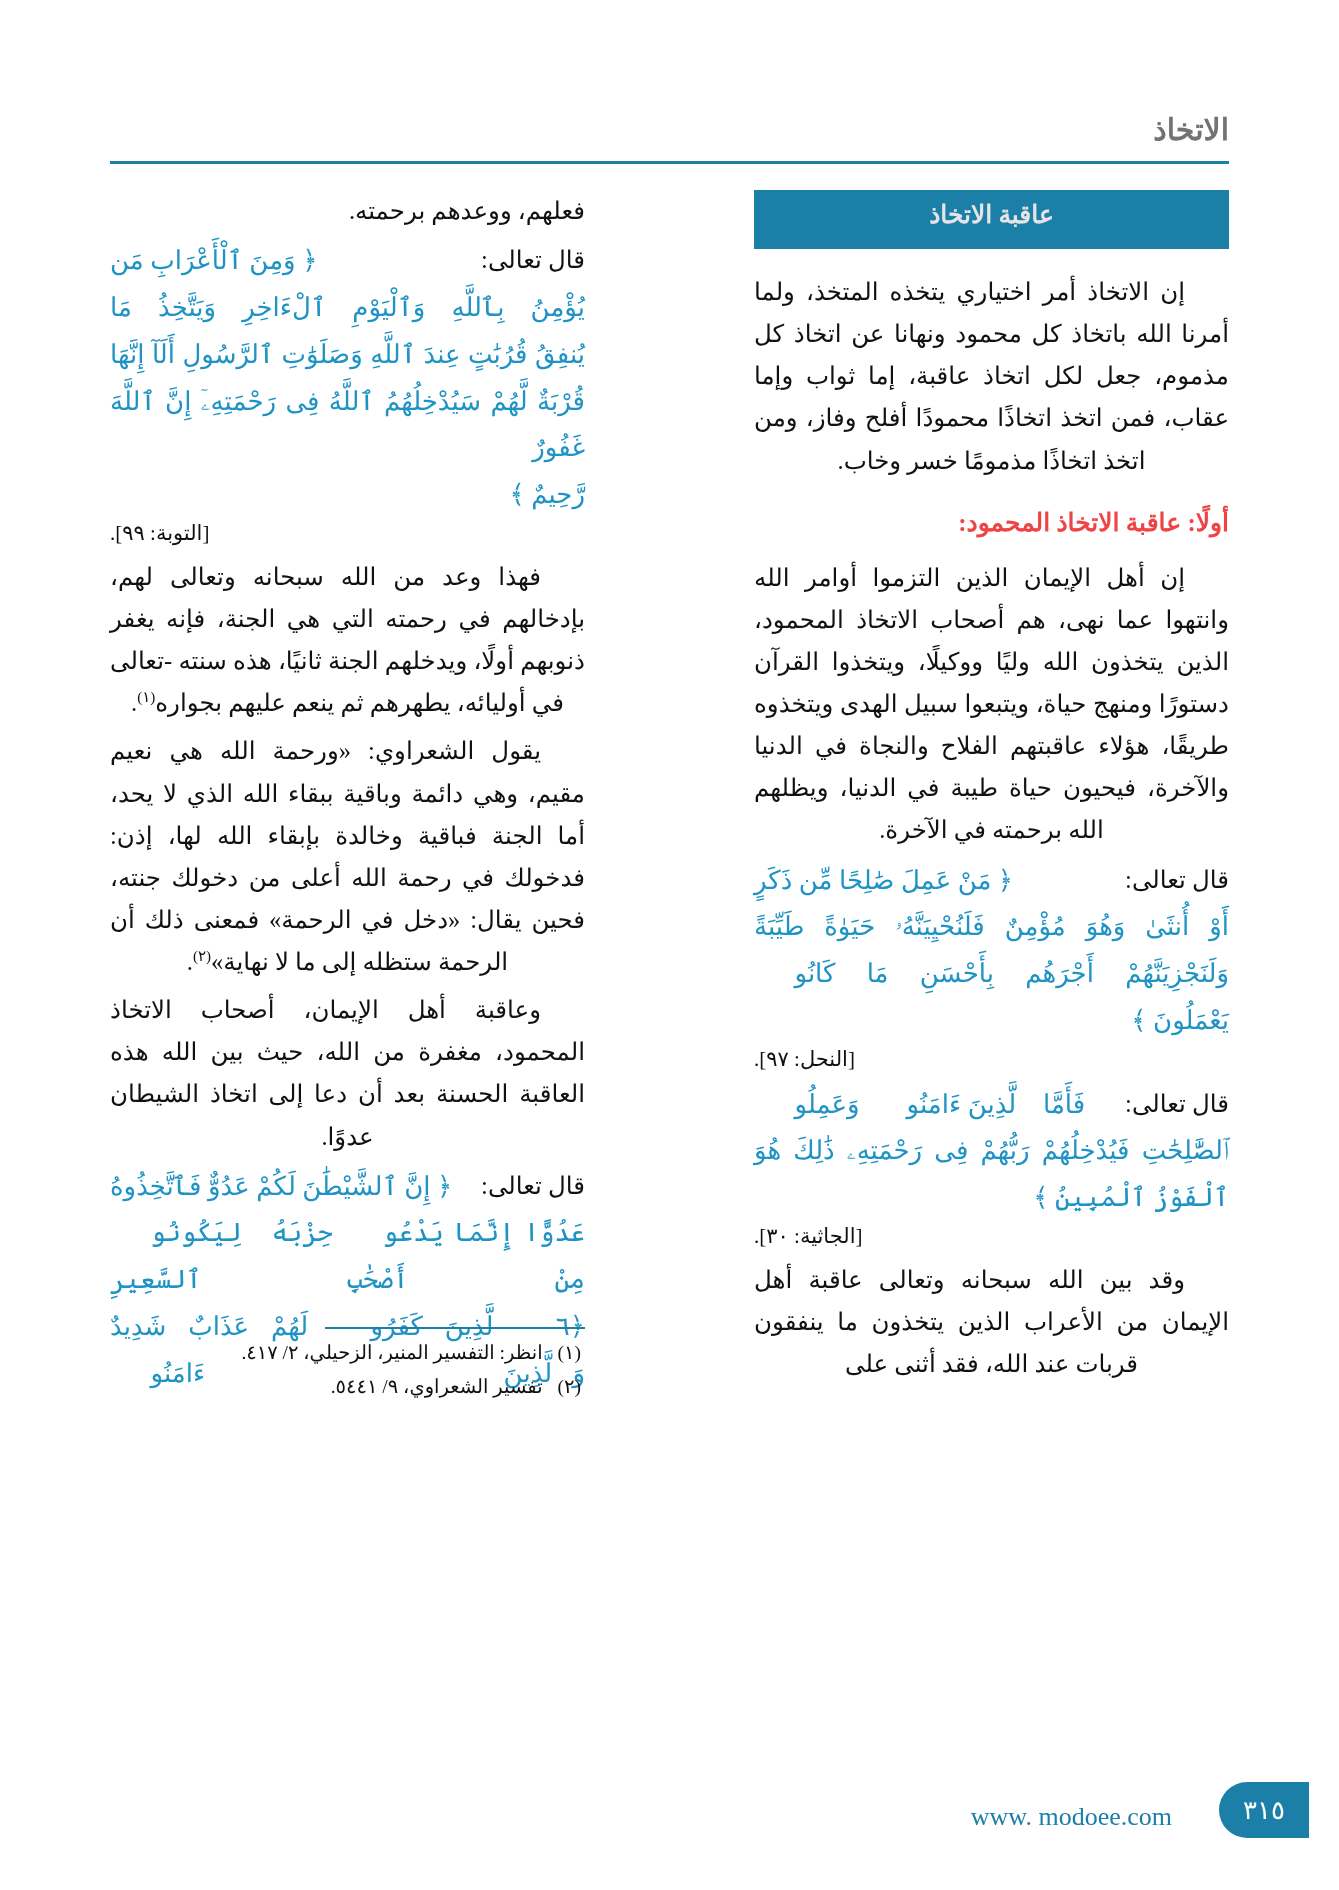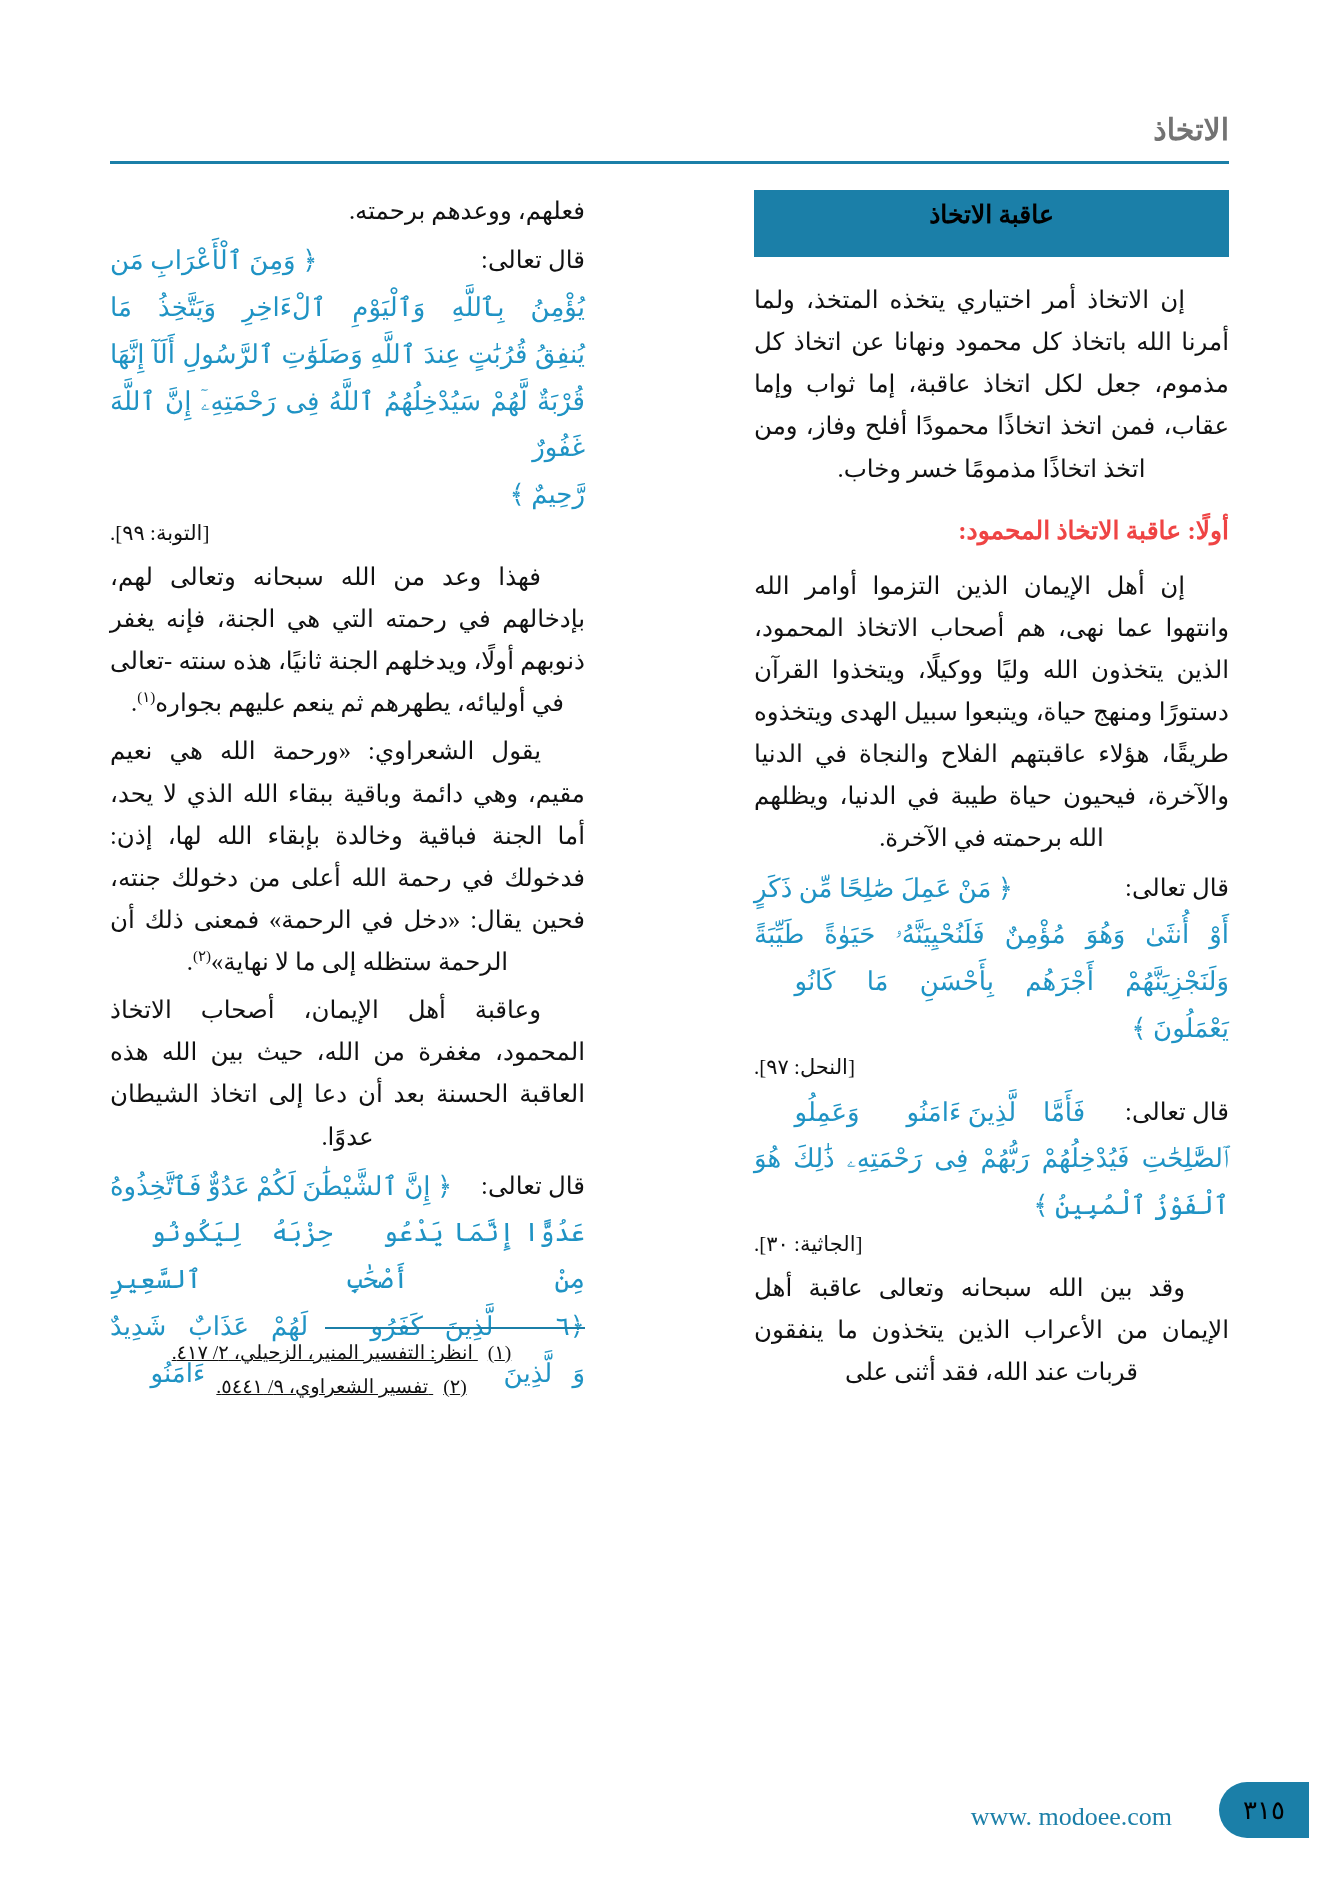--- a/index.html
+++ b/index.html
@@ -54,25 +54,25 @@
     position: absolute;
     top: 0;
     width: 475px;
   }
   .col-right { right: 0; }
   .col-left  { left: 0; }
 
   
   .banner {
     background: #1b7fa8;
-    color: #000000;
+    color: #e5e5e5;
     text-align: center;
     font-size: 25px;
     font-weight: bold;
-    padding: 10px 0 28px 0;
+    padding: 10px 0 20px 0;
     margin-bottom: 22px;
   }
 
   
   p.para {
     margin: 0 0 6px 0;
     font-size: 24.5px;
     line-height: 1.72;
     color: #111111;
     text-align: justify;
@@ -124,24 +124,23 @@
   }
   .fn-rule {
     width: 260px;
     height: 2px;
     background: #1b7fa8;
     margin: 0 0 10px 0;
   }
   .fn {
     font-size: 19.5px;
     color: #111111;
-    margin: 0 12px 6px 0;
-    text-align: center;
+    margin: 0 4px 6px 0;
+    text-align: right;
     line-height: 1.45;
-    text-decoration: underline;
   }
   .fn .num { margin-left: 10px; }
 
   sup.fnref {
     font-size: 15px;
     color: #111111;
     vertical-align: super;
   }
 
   
@@ -155,21 +154,21 @@
   .page-tab {
     position: absolute;
     right: 30px;
     bottom: 52px;
     width: 90px;
     height: 56px;
     background: #1b7fa8;
     border-radius: 0 0 0 0;
     border-top-left-radius: 28px;
     border-bottom-left-radius: 28px;
-    color: #000000;
+    color: #ffffff;
     font-size: 26px;
     display: flex;
     align-items: center;
     justify-content: center;
   }
   .site-url {
     position: absolute;
     right: 167px;
     bottom: 58px;
     font-size: 26px;

